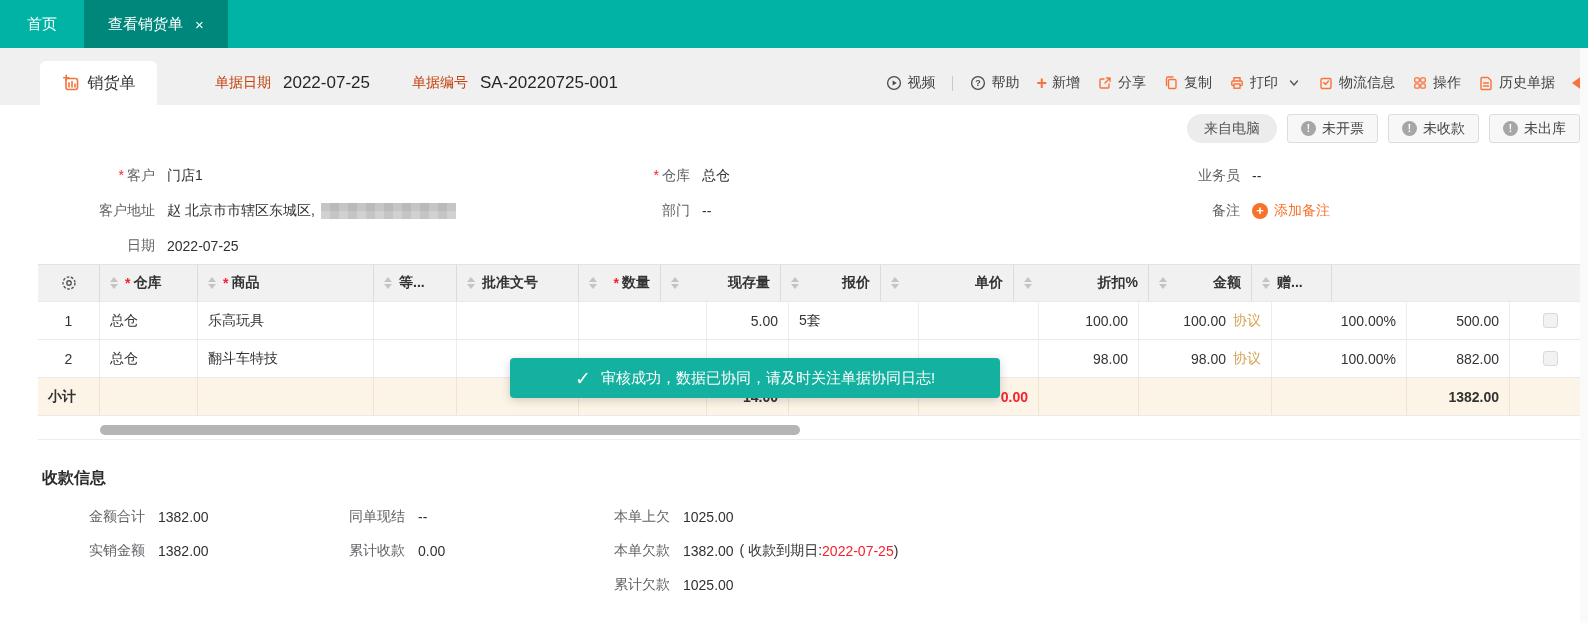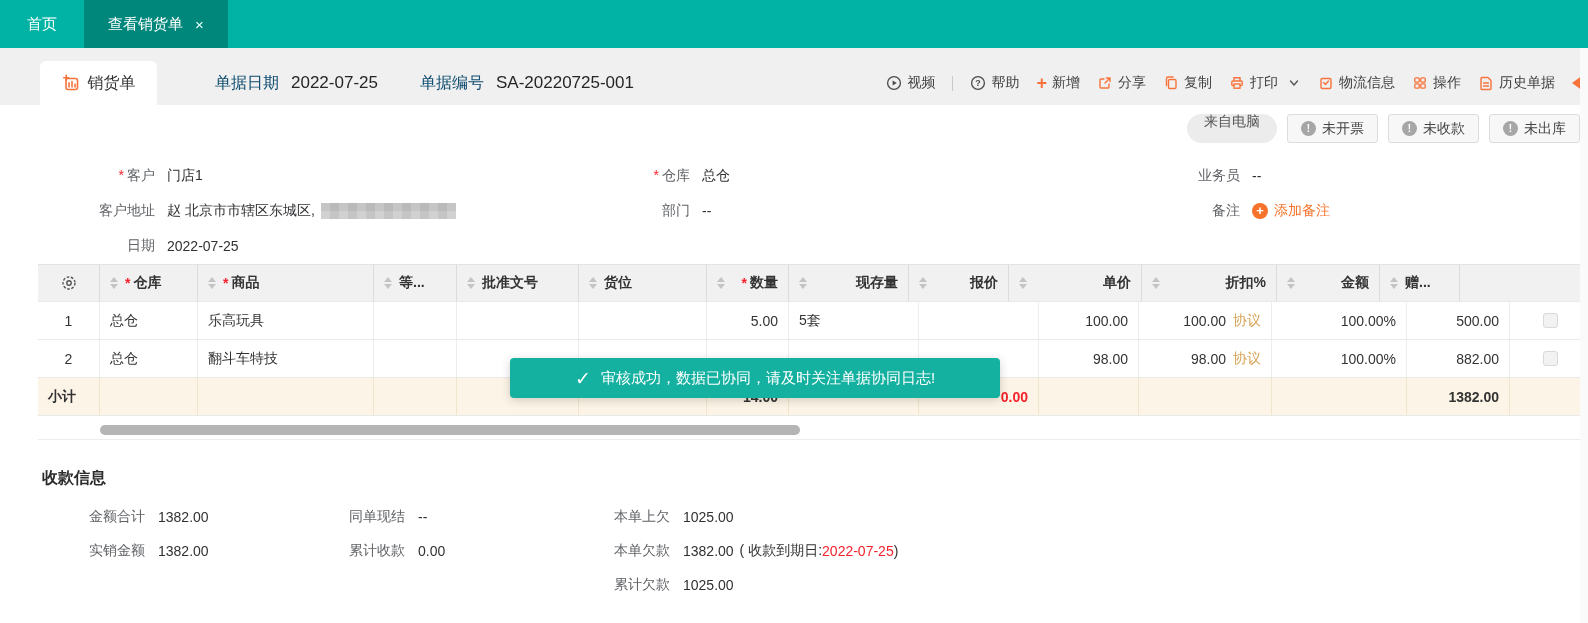--- a/index.html
+++ b/index.html
@@ -11,30 +11,30 @@
   }
   
   .topbar { position:absolute; top:0; left:0; right:0; height:48px; background:#00b3a4; display:flex; align-items:stretch; }
   .home-tab { display:flex; align-items:center; padding:0 27px; color:#fff; font-size:15px; cursor:pointer; }
   .active-top-tab { display:flex; align-items:center; gap:12px; padding:0 24px; background:#00877b; color:#fff; font-size:15px; cursor:pointer; }
   .tab-close { font-size:15px; color:#e8fffb; }
   
   .toolbar { position:absolute; top:48px; left:0; right:0; height:57px; background:#f0f0f0; display:flex; align-items:flex-end; }
   .doc-tab { margin-left:40px; height:44px; min-width:117px; background:#fff; border-radius:6px 6px 0 0; display:flex; align-items:center; justify-content:center; gap:8px; font-size:16px; color:#333; padding:0 14px; }
   .meta-group { display:flex; align-items:center; height:44px; margin-left:58px; gap:12px; }
-  .meta-label { color:#0c4a6e; font-size:16px; }
+  .meta-label { color:#c2410c; font-size:14px; }
   .meta-value { color:#262626; font-size:17px; }
   .toolbar-actions { margin-left:auto; display:flex; align-items:center; height:44px; gap:17px; padding-right:5px; color:#404040; font-size:14px; white-space:nowrap; }
   .tb-btn { display:flex; align-items:center; gap:5px; cursor:pointer; }
   .tb-sep { width:1px; height:15px; background:#c9c9c9; }
   .chev { margin-left:-8px; }
   .collapse-arrow { width:0; height:0; border-top:8px solid transparent; border-bottom:8px solid transparent; border-right:11px solid #f7733b; cursor:pointer; }
   
   .badges { position:absolute; top:114px; right:8px; display:flex; gap:10px; }
-  .badge-pill { background:#ececec; border-radius:15px; height:29px; display:flex; align-items:flex-end; padding:12px 17px; color:#555; }
+  .badge-pill { background:#ececec; border-radius:15px; height:29px; display:flex; align-items:center; padding:4px 17px; color:#555; }
   .badge-btn { background:#f7f7f7; border:1px solid #dcdcdc; border-radius:3px; height:29px; display:flex; align-items:center; gap:6px; padding:0 13px; color:#444; cursor:pointer; }
   .warn-dot { width:15px; height:15px; border-radius:50%; background:#a6a6a6; color:#fff; font-size:10px; font-weight:bold; display:flex; align-items:center; justify-content:center; }
   
   .fg { position:absolute; display:flex; align-items:center; color:#606266; }
   .flabel { text-align:right; margin-right:12px; white-space:nowrap; }
   .fval { color:#303133; }
   .w115 { width:115px; } .w130 { width:130px; } .w140 { width:140px; }
   .req { color:#f5222d; margin-right:3px; }
   .mosaic { display:inline-block; width:135px; height:16px; margin-left:6px; vertical-align:middle;
     background-image:repeating-linear-gradient(90deg,#dfdfdf 0 9px,#cfcfcf 9px 18px),repeating-linear-gradient(0deg,#e6e6e6 0 8px,#d6d6d6 8px 16px);
@@ -285,27 +285,20 @@
           </span>
           <span>等...</span>
         </div>
       <div class="tc c4">
           <span class="sort">
             <i class="up"></i>
             <i class="dn"></i>
           </span>
           <span>批准文号</span>
         </div>
-      <div class="tc c5">
-          <span class="sort">
-            <i class="up"></i>
-            <i class="dn"></i>
-          </span>
-          <span>货位</span>
-        </div>
       <div class="tc c6">
           <span class="sort">
             <i class="up"></i>
             <i class="dn"></i>
           </span>
           <span class="push req">*</span>
           <span>数量</span>
         </div>
       <div class="tc c8">
           <span class="sort">

